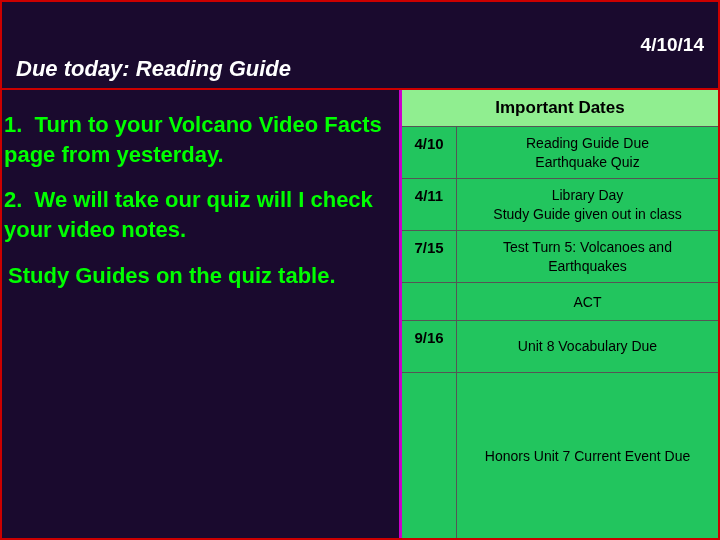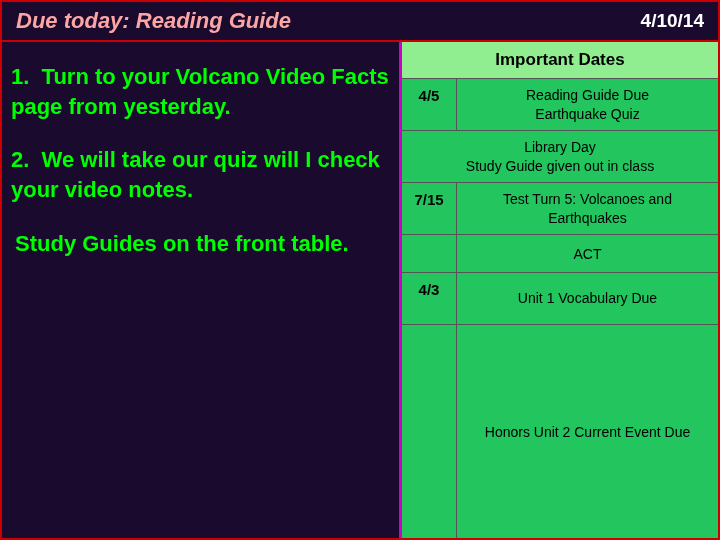--- a/index.html
+++ b/index.html
@@ -20,46 +20,47 @@
     .header-bar {
       background: #1a0a2e;
       border: 2px solid #cc0000;
       display: flex;
       justify-content: space-between;
       align-items: center;
       padding: 6px 14px;
       min-height: 42px;
     }
     .header-title {
-      color: #fca5a5;
+      color: #ffffff;
       font-size: 22px;
       font-weight: bold;
       font-style: italic;
+      margin-top: 48px;
     }
     .header-date {
       color: #ffffff;
       font-size: 19px;
       font-weight: bold;
     }
     
     .main-content {
       display: flex;
       flex: 1;
       border: 2px solid #cc0000;
       border-top: none;
     }
     
     .left-panel {
       flex: 0 0 400px;
       background: #1a0a2e;
       border-right: 3px solid #cc00cc;
-      padding: 20px 9px;
+      padding: 20px 2px;
       display: flex;
       flex-direction: column;
-      gap: 24px;
+      gap: 16px;
     }
     .left-item {
       color: #00ff00;
       font-size: 22px;
       font-weight: bold;
       line-height: 1.35;
     }
     .left-item-plain {
       color: #00ff00;
       font-size: 22px;
@@ -147,36 +148,39 @@
 
   <div class="main-content">
 
     <div class="left-panel">
       <div class="left-item">
         <span>1.</span>&nbsp;&nbsp;<span>Turn to your Volcano Video Facts page from yesterday.</span>
       </div>
       <div class="left-item">
         <span>2.</span>&nbsp;&nbsp;<span>We will take our quiz will I check your video notes.</span>
       </div>
-      <div class="left-item-plain">Study Guides on the front table.</div>
+      <div class="left-item-plain">Study Guides on the quiz table.</div>
     </div>
 
     <div class="right-panel">
       <div class="right-header">Important Dates</div>
 
       <div class="date-row">
         <div class="date-cell">
-          <span>4/5</span>
+          <span>4/10</span>
         </div>
         <div class="event-cell">
           <span class="event-cell-text">Reading Guide Due<br>Earthquake Quiz</span>
         </div>
       </div>
 
       <div class="date-row">
+        <div class="date-cell">
+          <span>4/11</span>
+        </div>
         <div class="event-cell">
           <span class="event-cell-text">Library Day<br>Study Guide given out in class</span>
         </div>
       </div>
 
       <div class="date-row">
         <div class="date-cell">
           <span>7/15</span>
         </div>
         <div class="event-cell">
@@ -184,26 +188,26 @@
         </div>
       </div>
 
       <div class="no-date-row">
         <div class="no-date-spacer"></div>
         <div class="no-date-event">ACT</div>
       </div>
 
       <div class="date-row">
         <div class="date-cell">
-          <span>4/3</span>
-        </div>
-        <div class="event-cell">
-          <span class="event-cell-text">Unit 1 Vocabulary Due</span>
+          <span>9/16</span>
+        </div>
+        <div class="event-cell">
+          <span class="event-cell-text">Unit 8 Vocabulary Due</span>
         </div>
       </div>
 
       <div class="no-date-row" style="border-bottom:none; flex:1;">
         <div class="no-date-spacer"></div>
-        <div class="no-date-event">Honors Unit 2 Current Event Due</div>
+        <div class="no-date-event">Honors Unit 7 Current Event Due</div>
       </div>
     </div>
   </div>
 </div>
 
 </body></html>

